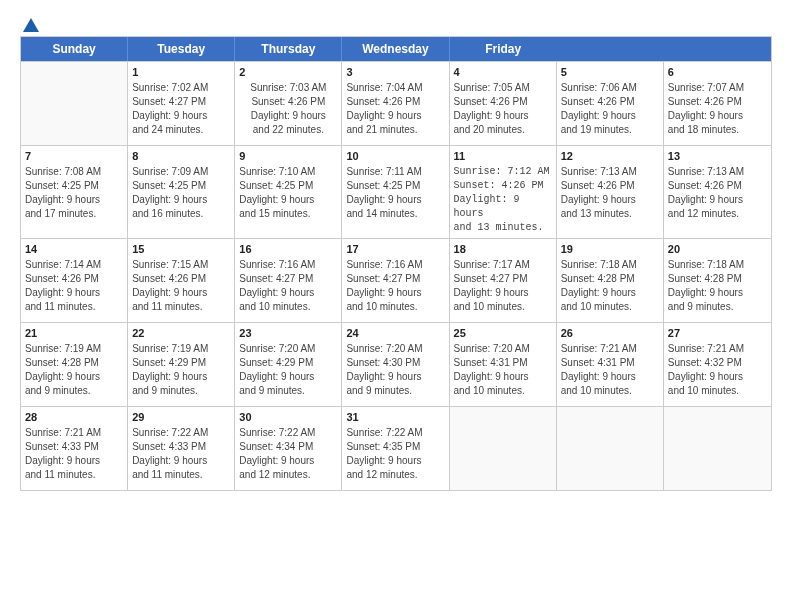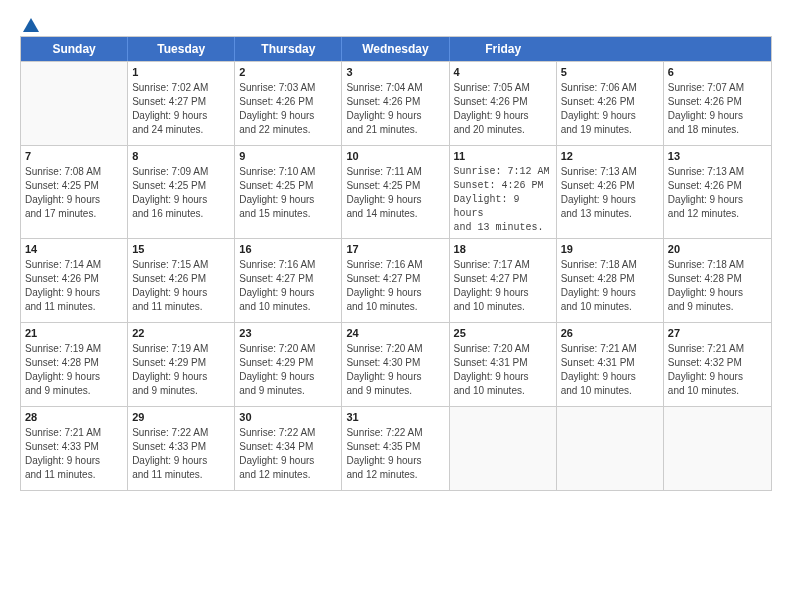--- a/index.html
+++ b/index.html
@@ -146,21 +146,21 @@
           <div class="cal-cell empty"></div>
           <div class="cal-cell">
             <span class="cell-day">1</span>
             <div class="cell-info" style="white-space: pre-line;">Sunrise: 7:02 AM
 Sunset: 4:27 PM
 Daylight: 9 hours
 and 24 minutes.</div>
           </div>
           <div class="cal-cell">
             <span class="cell-day">2</span>
-            <div class="cell-info" style="white-space: pre-line;">Sunrise: 7:03 AM
+            <div class="cell-info" style="white-space: pre-line; text-align: center;">Sunrise: 7:03 AM
 Sunset: 4:26 PM
 Daylight: 9 hours
 and 22 minutes.</div>
           </div>
           <div class="cal-cell">
             <span class="cell-day">3</span>
             <div class="cell-info" style="white-space: pre-line;">Sunrise: 7:04 AM
 Sunset: 4:26 PM
 Daylight: 9 hours
 and 21 minutes.</div>

